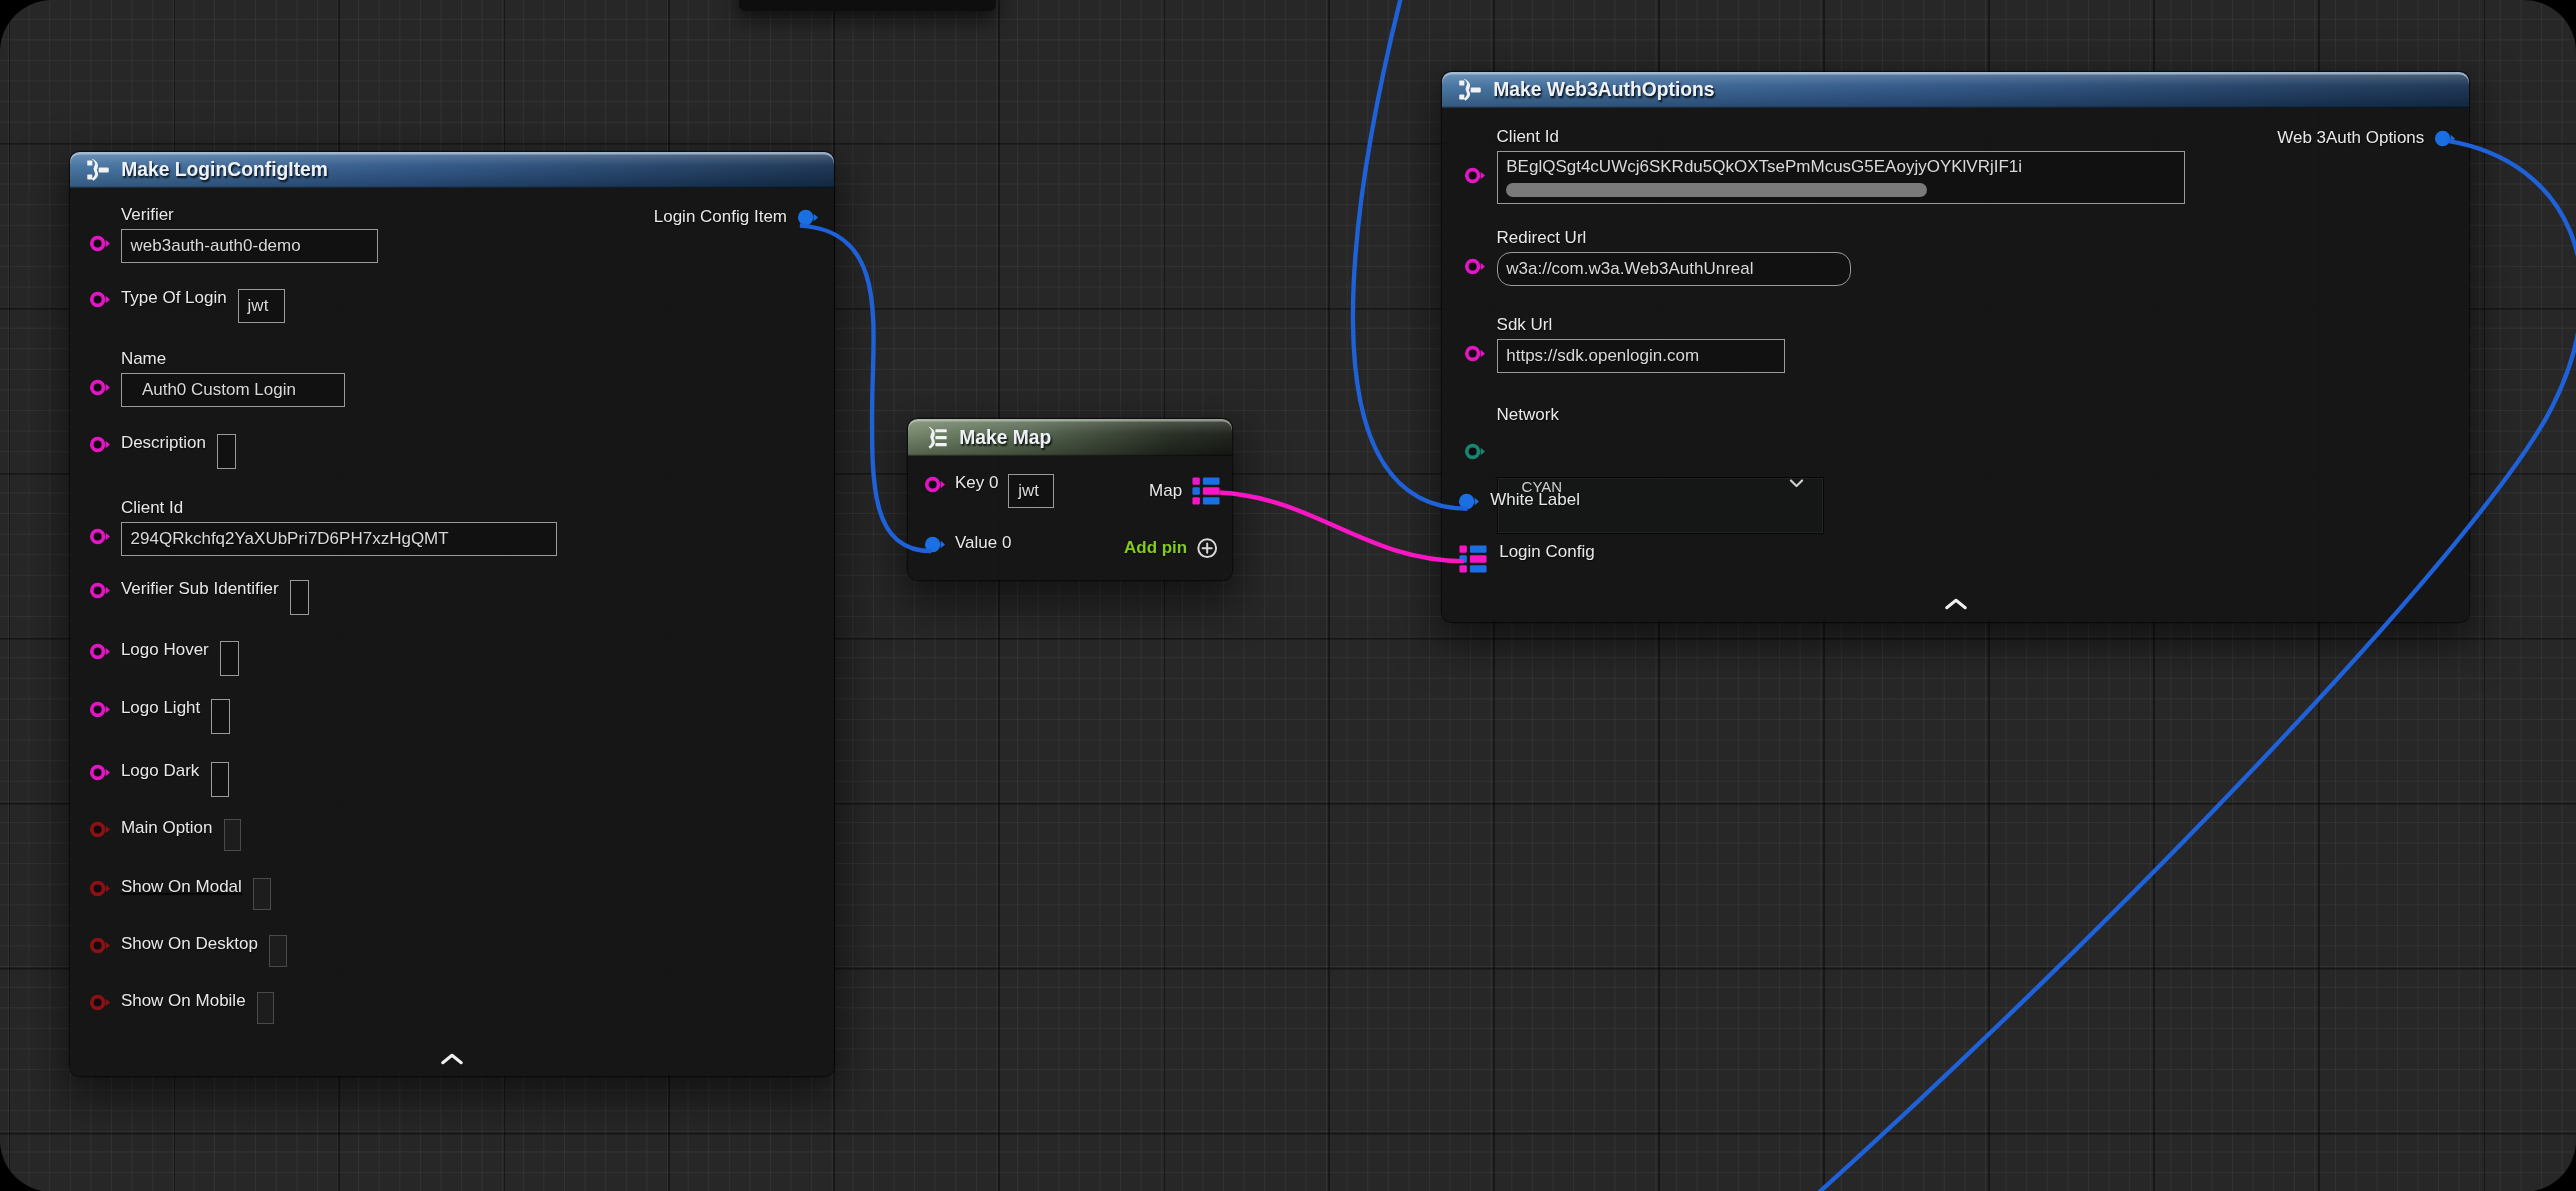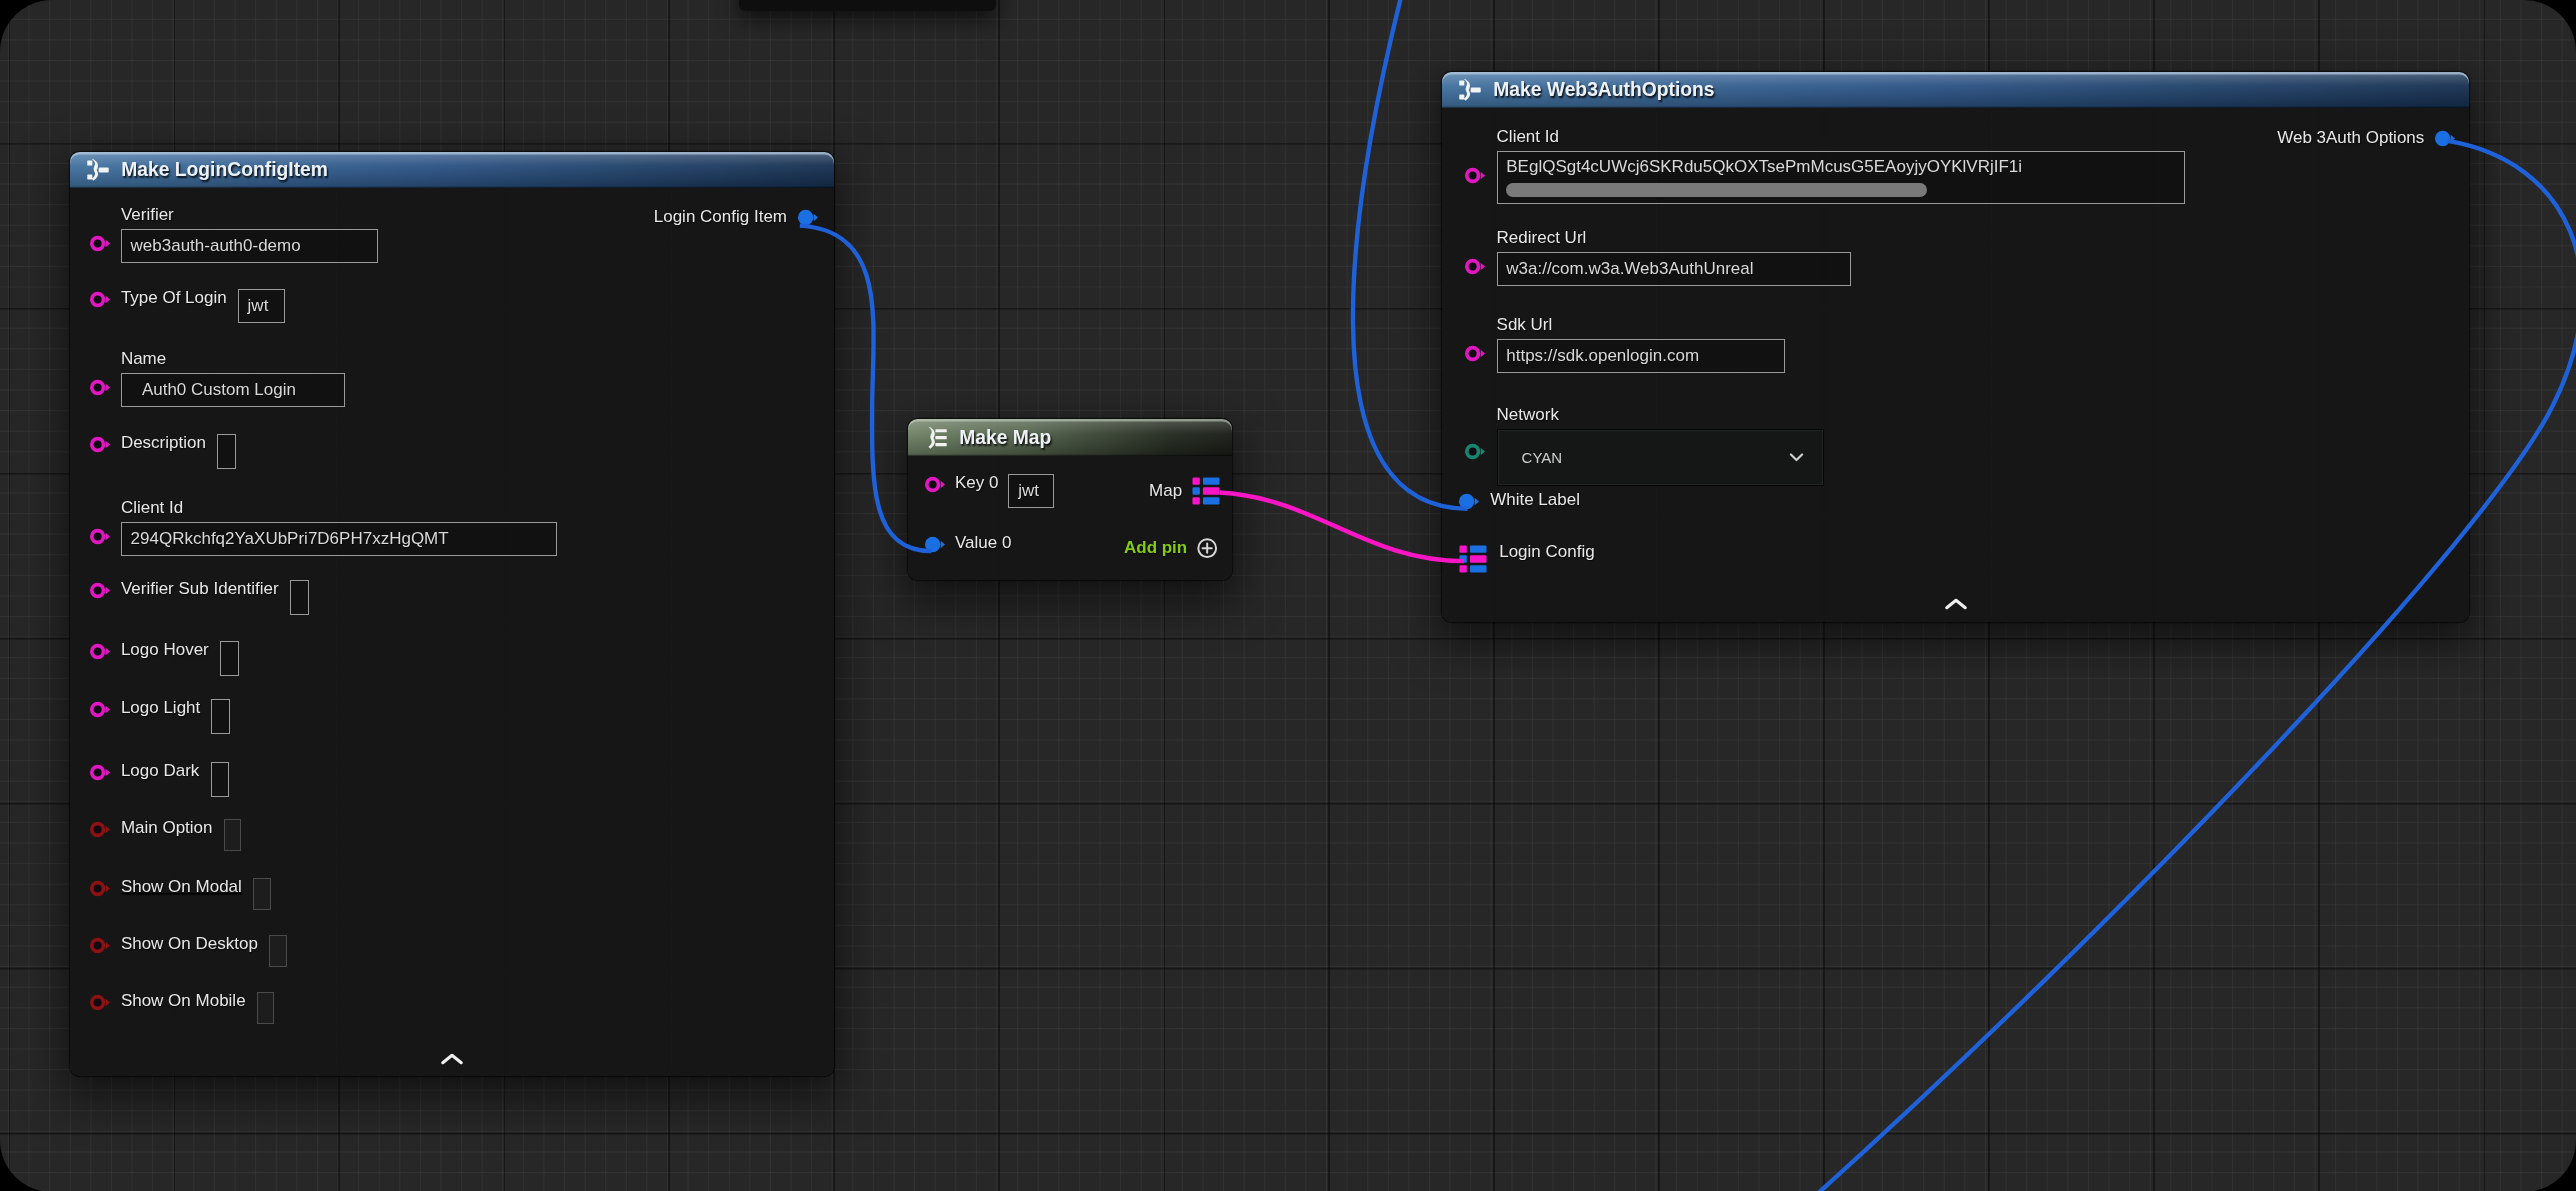--- a/index.html
+++ b/index.html
@@ -51,22 +51,22 @@
   .field{box-sizing:border-box;height:34px;border:1.2px solid var(--field-border);background:rgba(8,8,8,.35);
     color:#d9d9d9;font-size:17px;line-height:31px;padding:0 8.7px;white-space:nowrap;overflow:hidden;
     text-shadow:0.6px 0.6px 0.6px rgba(0,0,0,.6);}
   .bigfield{box-sizing:border-box;border:1.2px solid var(--field-border);background:rgba(8,8,8,.35);
     padding:3.7px 8.7px 6.2px 8.7px;}
   .bigfield .txt{color:#d9d9d9;font-size:17px;line-height:22.4px;white-space:nowrap;overflow:hidden;}
   .sbar{height:13.7px;width:63%;background:#7a7a7a;border-radius:6.9px;margin-top:5px;}
   .efield{box-sizing:border-box;width:18.7px;height:35px;border:1.2px solid var(--field-border);background:rgba(8,8,8,.3);}
   .bbox{box-sizing:border-box;width:17.5px;height:32px;border:1.2px solid #4a4a4a;background:#1d1d1d;}
   .dd{box-sizing:border-box;width:327px;height:57px;background:#151717;border:1.2px solid #060606;
-    box-shadow:inset 0 0 0 0.6px #2f3131;display:flex;align-items:center;justify-content:space-between;
-    padding:0 18.7px 0 24px;font-size:15px;color:#cfcfcf;}
+    box-shadow:inset 0 0 0 0.6px #2f3131;display:flex;justify-content:space-between;
+    padding:0 18.7px 0 24px;font-size:15px;color:#cfcfcf;margin-top:48px;}
   .chev-bottom{position:absolute;left:50%;transform:translateX(-50%);display:flex;}
   .addpin{display:flex;align-items:center;gap:8.7px;font-size:17px;font-weight:bold;color:#84cc16;
     text-shadow:0.6px 1.2px 1.2px rgba(0,0,0,.7);}
 </style>
 </head>
 <body>
 
 <svg width="0" height="0" style="position:absolute">
   <defs>
     <g id="pin-ring">
@@ -347,21 +347,21 @@
       </span>
     </div>
 
     <div class="row row-stack" style="top:157px;left:22.4px;">
       <span class="pin pc-str" style="margin-top:27.4px;">
         <svg width="21" height="21" viewBox="0 0 34 34">
             <use href="#pin-ring"></use>
           </svg></span>
       <span class="stack">
         <span class="lbl">Redirect Url</span>
-        <span class="field" style="width:354px;">w3a://com.w3a.Web3AuthUnreal</span>
+        <span class="field" style="width:354px;border-radius:14px;">w3a://com.w3a.Web3AuthUnreal</span>
       </span>
     </div>
 
     <div class="row row-stack" style="top:244px;left:22.4px;">
       <span class="pin pc-str" style="margin-top:27.4px;">
         <svg width="21" height="21" viewBox="0 0 34 34">
             <use href="#pin-ring"></use>
           </svg></span>
       <span class="stack">
         <span class="lbl">Sdk Url</span>

